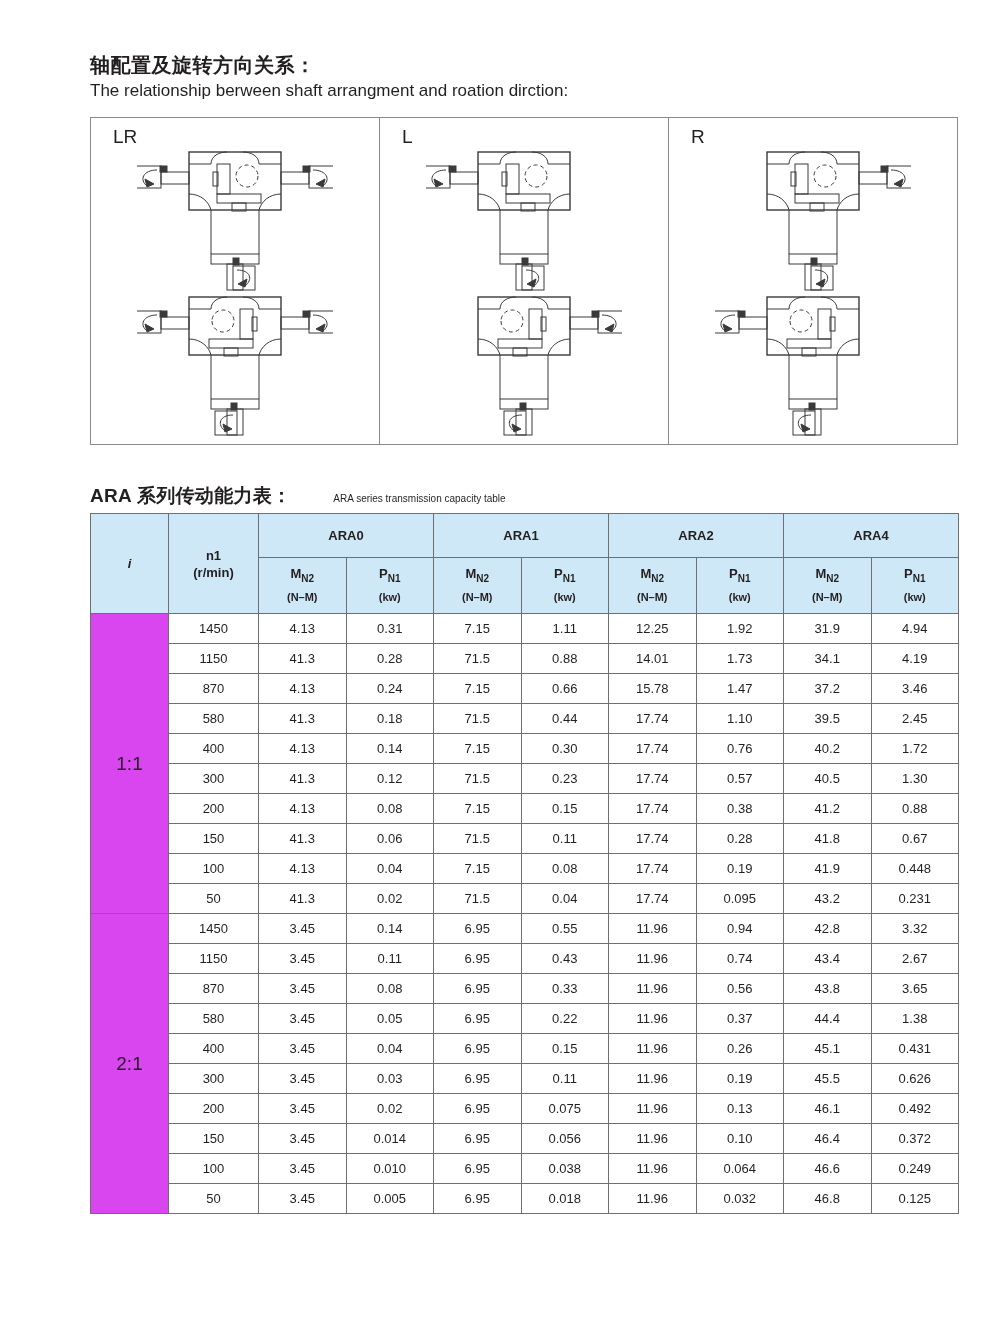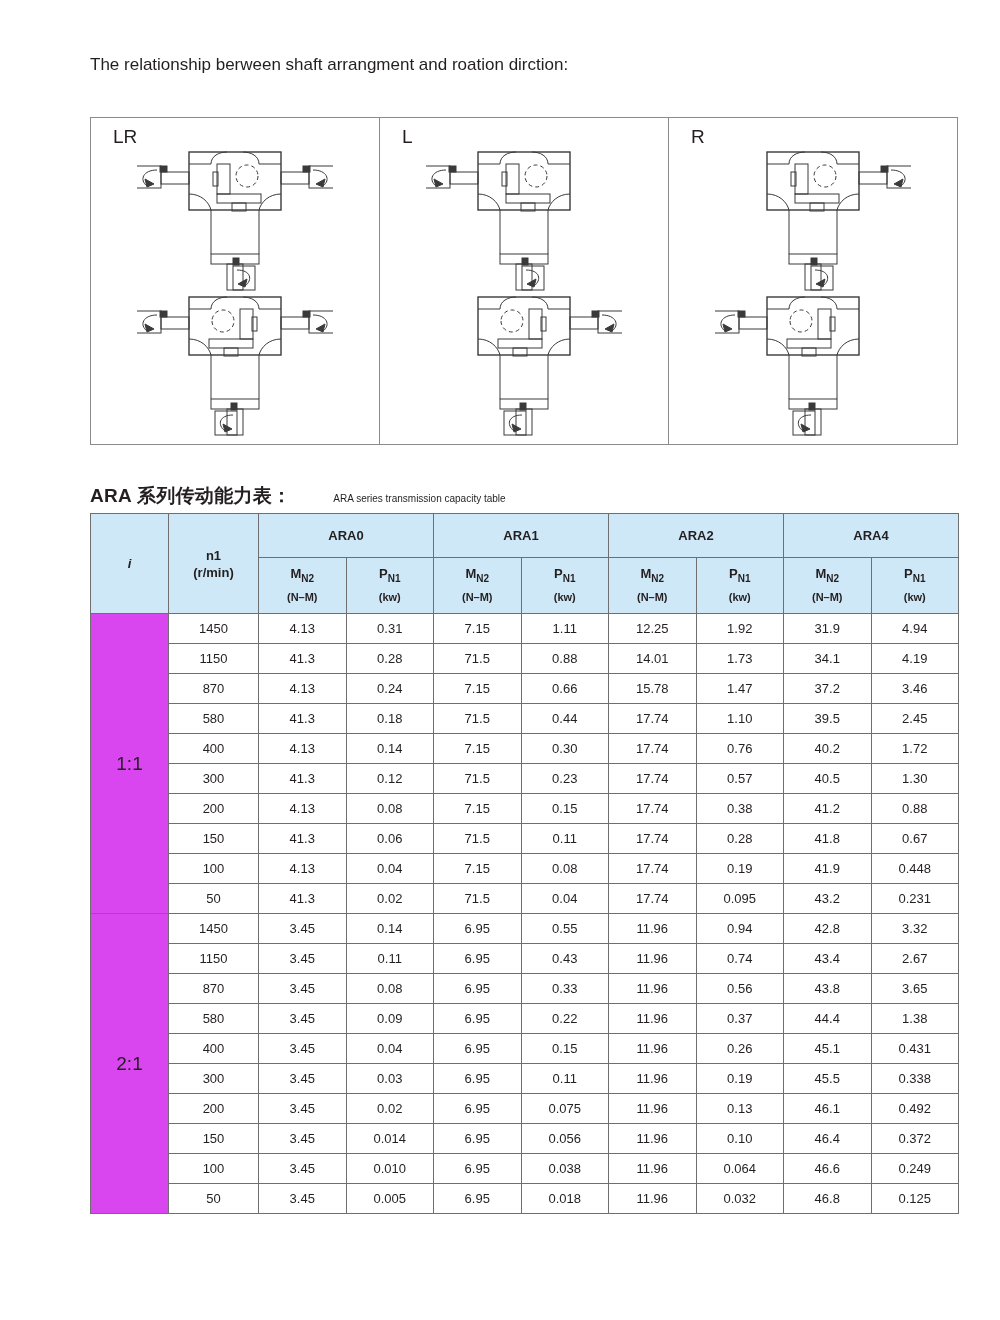--- a/index.html
+++ b/index.html
@@ -96,20 +96,21 @@
     position: absolute; left: 44px; top: 1324px;
     font-size: 17px; color: #231f20;
   }
 </style>
 </head>
 <body>
 
 <div class="page">
 
   <div class="sec1-title">
+    <div class="title-cn">轴配置及旋转方向关系：</div>
     <div class="title-en">The relationship berween shaft arrangment and roation dirction:</div>
   </div>
 
   <div class="diagram-box" id="diagram-box">
       <div class="diagram-col">
         <div class="col-label">LR</div>
         <div class="unit-slot slot-top">
           <svg class="gb" width="196" height="156" viewBox="0 0 196 156">
             <g>
 
@@ -573,21 +574,21 @@
           <td>6.95</td>
           <td>0.33</td>
           <td>11.96</td>
           <td>0.56</td>
           <td>43.8</td>
           <td>3.65</td>
         </tr>
         <tr>
           <td class="n1col">580</td>
           <td>3.45</td>
-          <td>0.09</td>
+          <td>0.05</td>
           <td>6.95</td>
           <td>0.22</td>
           <td>11.96</td>
           <td>0.37</td>
           <td>44.4</td>
           <td>1.38</td>
         </tr>
         <tr>
           <td class="n1col">400</td>
           <td>3.45</td>
@@ -601,21 +602,21 @@
         </tr>
         <tr>
           <td class="n1col">300</td>
           <td>3.45</td>
           <td>0.03</td>
           <td>6.95</td>
           <td>0.11</td>
           <td>11.96</td>
           <td>0.19</td>
           <td>45.5</td>
-          <td>0.338</td>
+          <td>0.626</td>
         </tr>
         <tr>
           <td class="n1col">200</td>
           <td>3.45</td>
           <td>0.02</td>
           <td>6.95</td>
           <td>0.075</td>
           <td>11.96</td>
           <td>0.13</td>
           <td>46.1</td>

